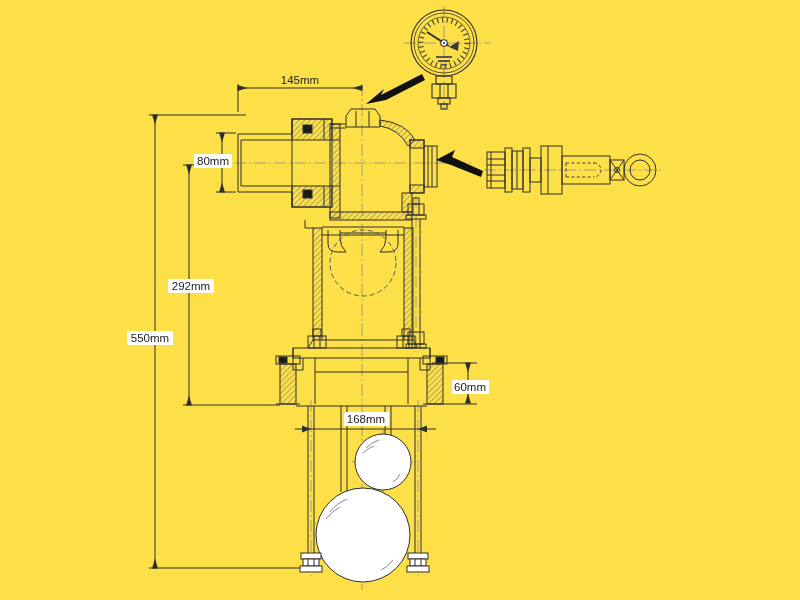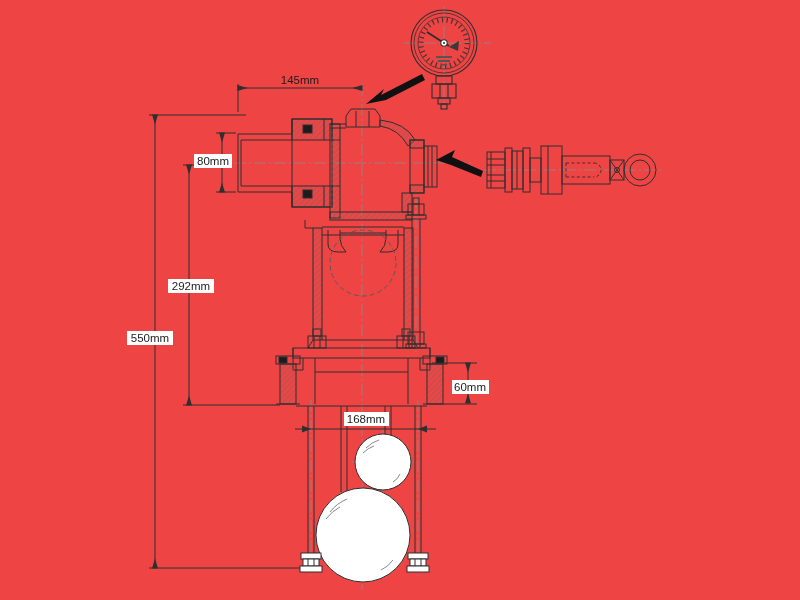--- a/index.html
+++ b/index.html
@@ -1,16 +1,16 @@
 <!DOCTYPE html>
 <html><head>
 <meta charset="utf-8">
 <style>
   html,body{margin:0;padding:0;background:#fff;}
-  .stage{position:relative;width:800px;height:600px;background:#ef4444;overflow:hidden;
+  .stage{position:relative;width:800px;height:600px;background:#fde047;overflow:hidden;
          font-family:"Liberation Sans", sans-serif;text-decoration:underline;}
   svg{display:block}
   .dim-label{font-family:"Liberation Sans", sans-serif;font-size:11.5px;fill:#1c1c1c;}
 </style>
 </head>
 <body>
 
 <div class="stage">
 <svg width="800" height="600" viewBox="0 0 800 600">
   <defs>

